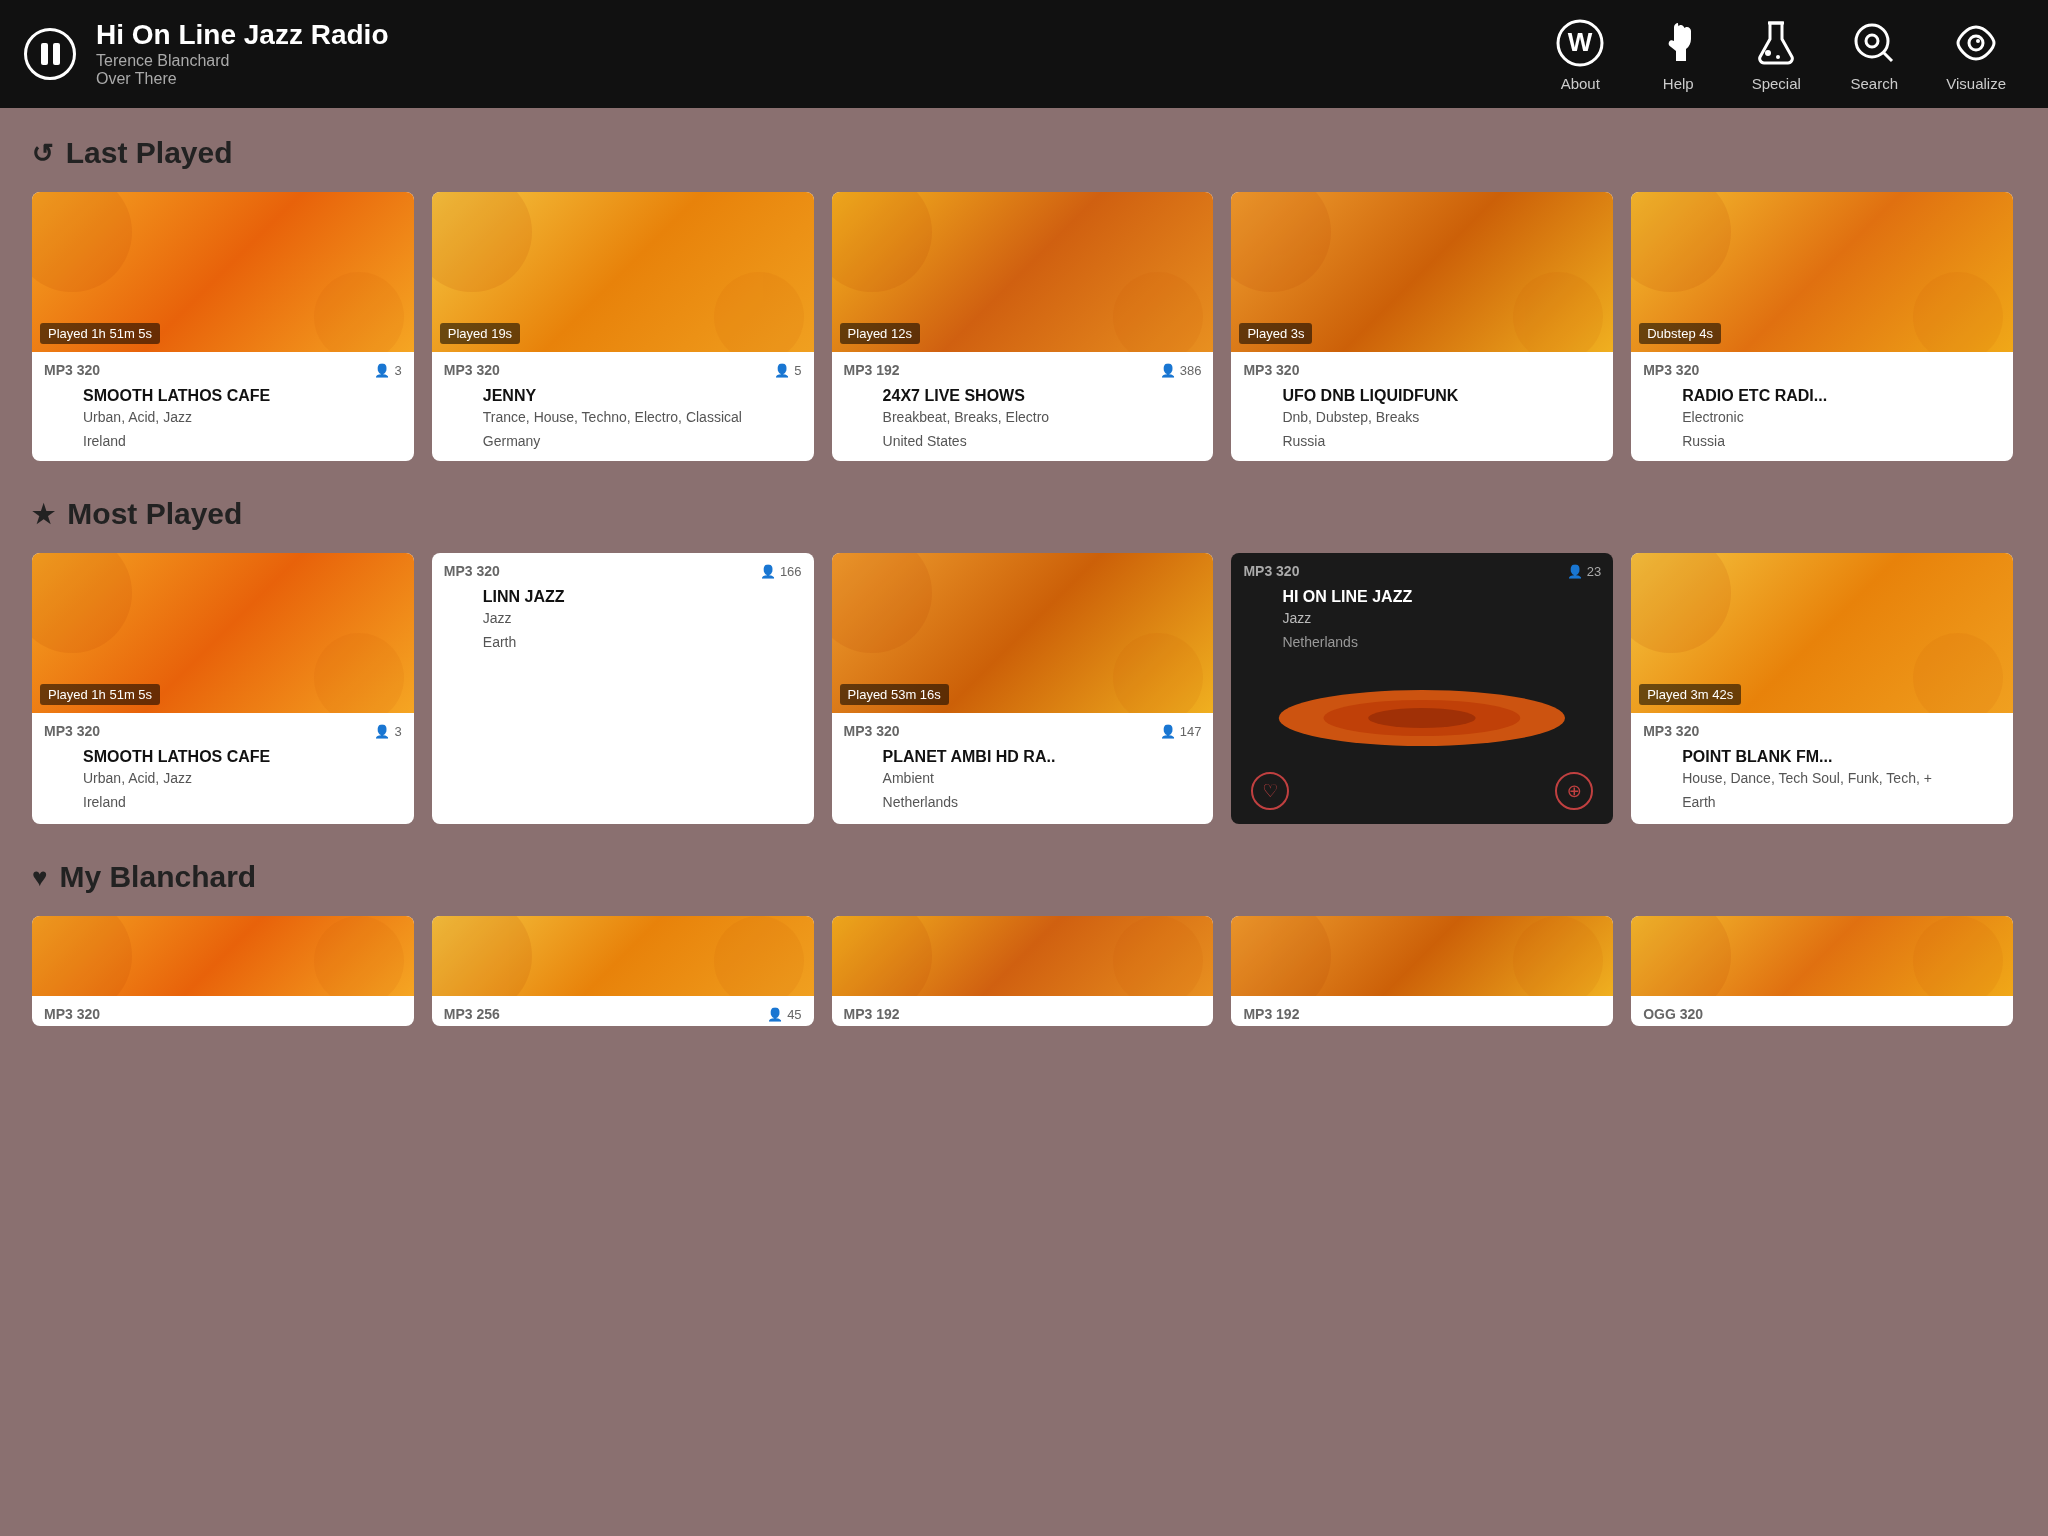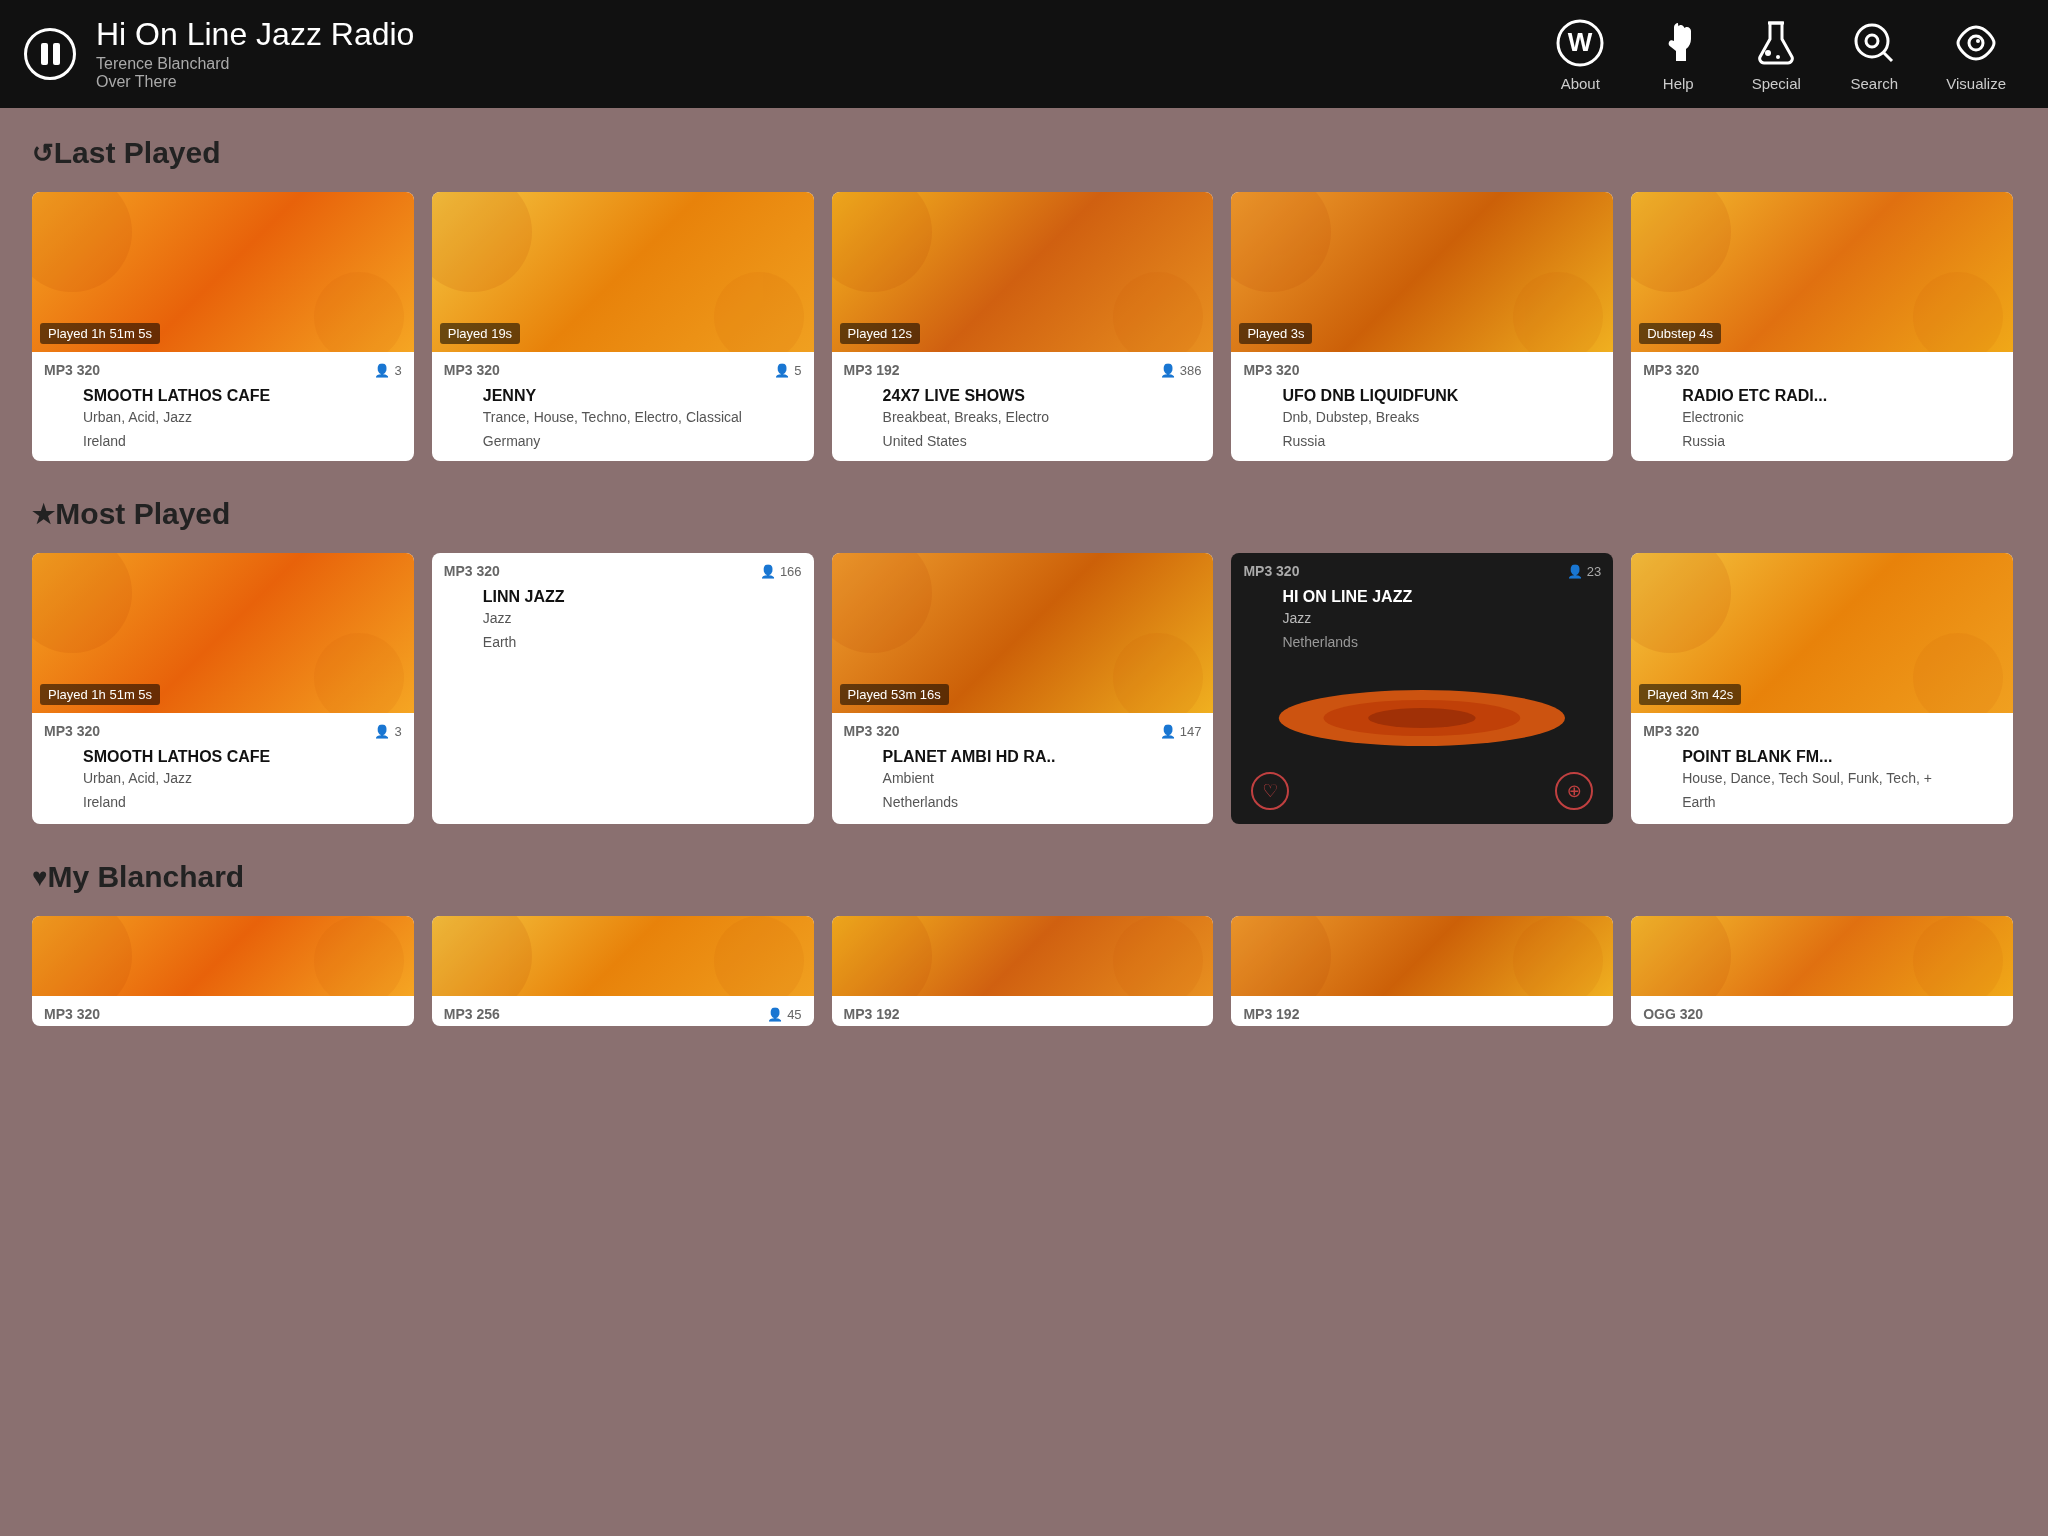--- a/index.html
+++ b/index.html
@@ -40,22 +40,22 @@
       width: 7px;
       height: 22px;
       background: #fff;
       border-radius: 2px;
     }
     .header-title-block {
       flex: 1;
     }
     .header-app-title {
       color: #fff;
-      font-size: 32px;
-      font-weight: 400;
+      font-size: 28px;
+      font-weight: 700;
       line-height: 1.1;
     }
     .header-track-info {
       color: #aaa;
       font-size: 16px;
       margin-top: 2px;
     }
     .header-nav {
       display: flex;
       align-items: center;
@@ -92,21 +92,21 @@
     }
 
     
     .main {
       padding: 28px 32px 40px;
     }
 
     .section-title {
       display: flex;
       align-items: center;
-      gap: 0;
+      gap: 12px;
       font-size: 30px;
       font-weight: 600;
       color: #222;
       margin-bottom: 22px;
     }
     .section-title-icon {
       font-size: 26px;
     }
 
     .cards-row {

